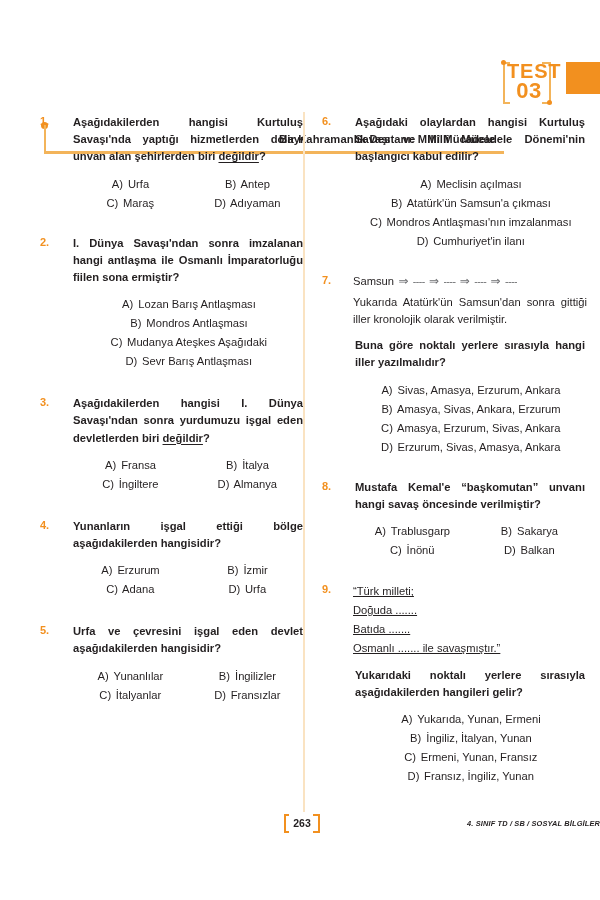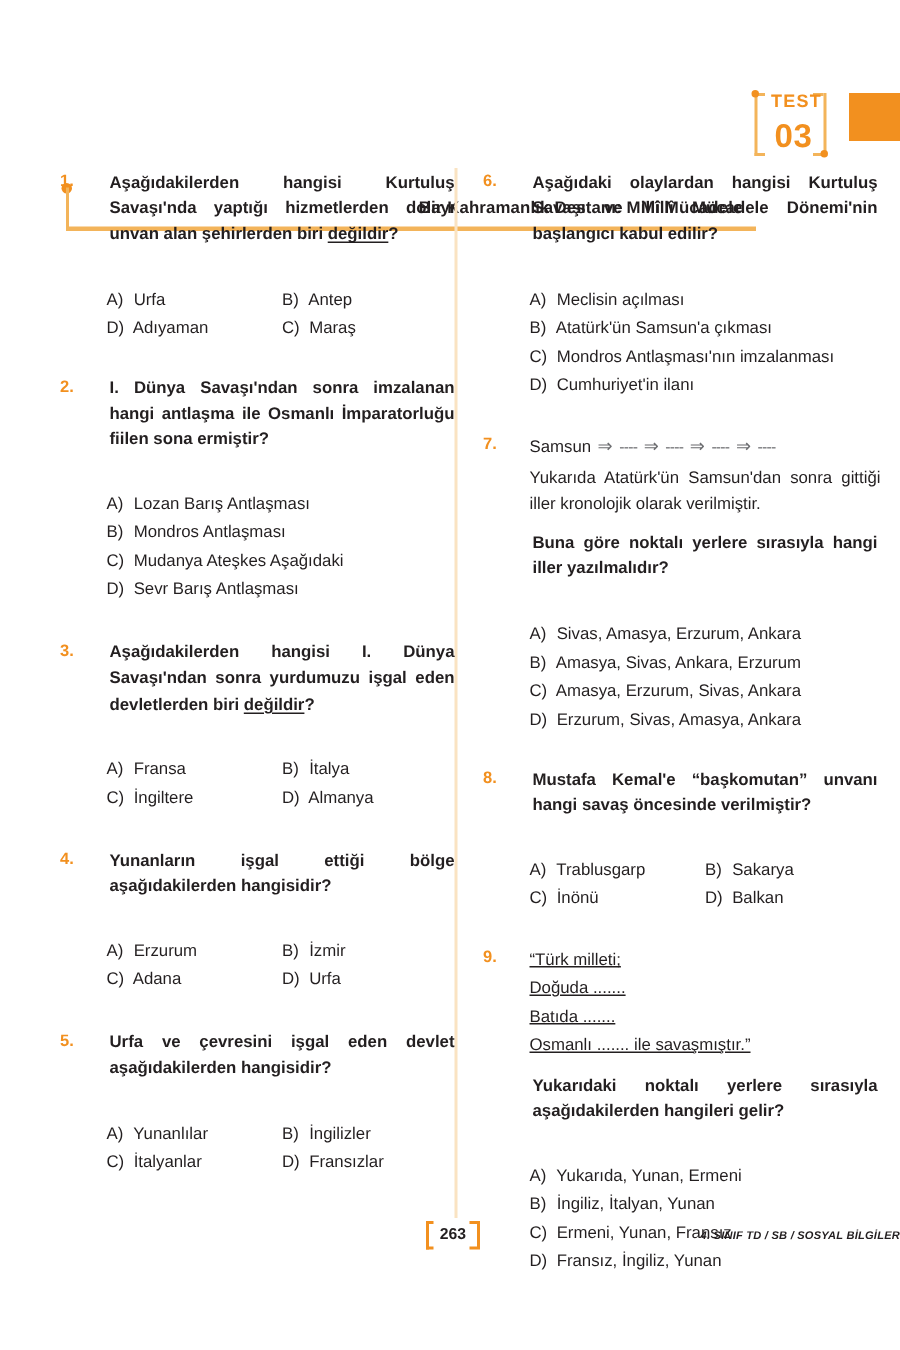--- a/index.html
+++ b/index.html
@@ -99,21 +99,21 @@
   .tb-dot-br {
     position: absolute; left: 44px; top: 41px;
     width: 5px; height: 5px; border-radius: 50%; background: #f2901f;
   }
   .tb-test {
     position: absolute;
     left: 4px;
     top: 1px;
     width: 48px;
     text-align: center;
-    font-size: 12px;
+    font-size: 20px;
     font-weight: bold;
     letter-spacing: 0.8px;
     color: #f2901f;
   }
   .tb-num {
     position: absolute;
     left: 2px;
     top: 19px;
     width: 48px;
     text-align: center;
@@ -215,21 +215,22 @@
   .quote-line {
     font-size: 11.2px;
     font-weight: normal;
     line-height: 19px;
     color: #231f20;
     text-decoration: underline;
   }
 
   
   .opts {
-    margin-top: 25px;
+    margin-top: 9px;
+    text-align: center;
   }
   .opts.one-col .opt {
     display: block;
     width: 100%;
   }
   .opts.two-col {
     display: block;
   }
   .opts.two-col .opt-row {
     display: flex;
@@ -327,22 +328,22 @@
   <div class="col col-left" id="col-left">
       <div class="q" style="margin-bottom: 22px;">
         <div class="q-num">1.</div>
         <p class="q-stem last-line-left"><span>Aşağıdakilerden hangisi Kurtuluş Savaşı'nda yaptığı hizmetlerden dolayı unvan alan şehirlerden biri </span><u>değildir</u><span>?</span></p>
         <div class="opts two-col">
           <div class="opt-row">
             <div class="opt"><span class="lbl">A)</span><span> Urfa</span></div>
             <div class="opt"><span class="lbl">B)</span><span> Antep</span></div>
           </div>
           <div class="opt-row">
+            <div class="opt"><span class="lbl">C)</span><span> Maraş</span></div>
             <div class="opt"><span class="lbl">D)</span><span> Adıyaman</span></div>
-            <div class="opt"><span class="lbl">C)</span><span> Maraş</span></div>
           </div>
         </div>
       </div>
       <div class="q" style="margin-bottom: 24px;">
         <div class="q-num">2.</div>
         <p class="q-stem last-line-left"><span>I. Dünya Savaşı'ndan sonra imzalanan hangi antlaşma ile Osmanlı İmparatorluğu fiilen sona ermiştir?</span></p>
         <div class="opts one-col">
           <div class="opt"><span class="lbl">A)</span><span> Lozan Barış Antlaşması</span></div>
           <div class="opt"><span class="lbl">B)</span><span> Mondros Antlaşması</span></div>
           <div class="opt"><span class="lbl">C)</span><span> Mudanya Ateşkes Aşağıdaki</span></div>

